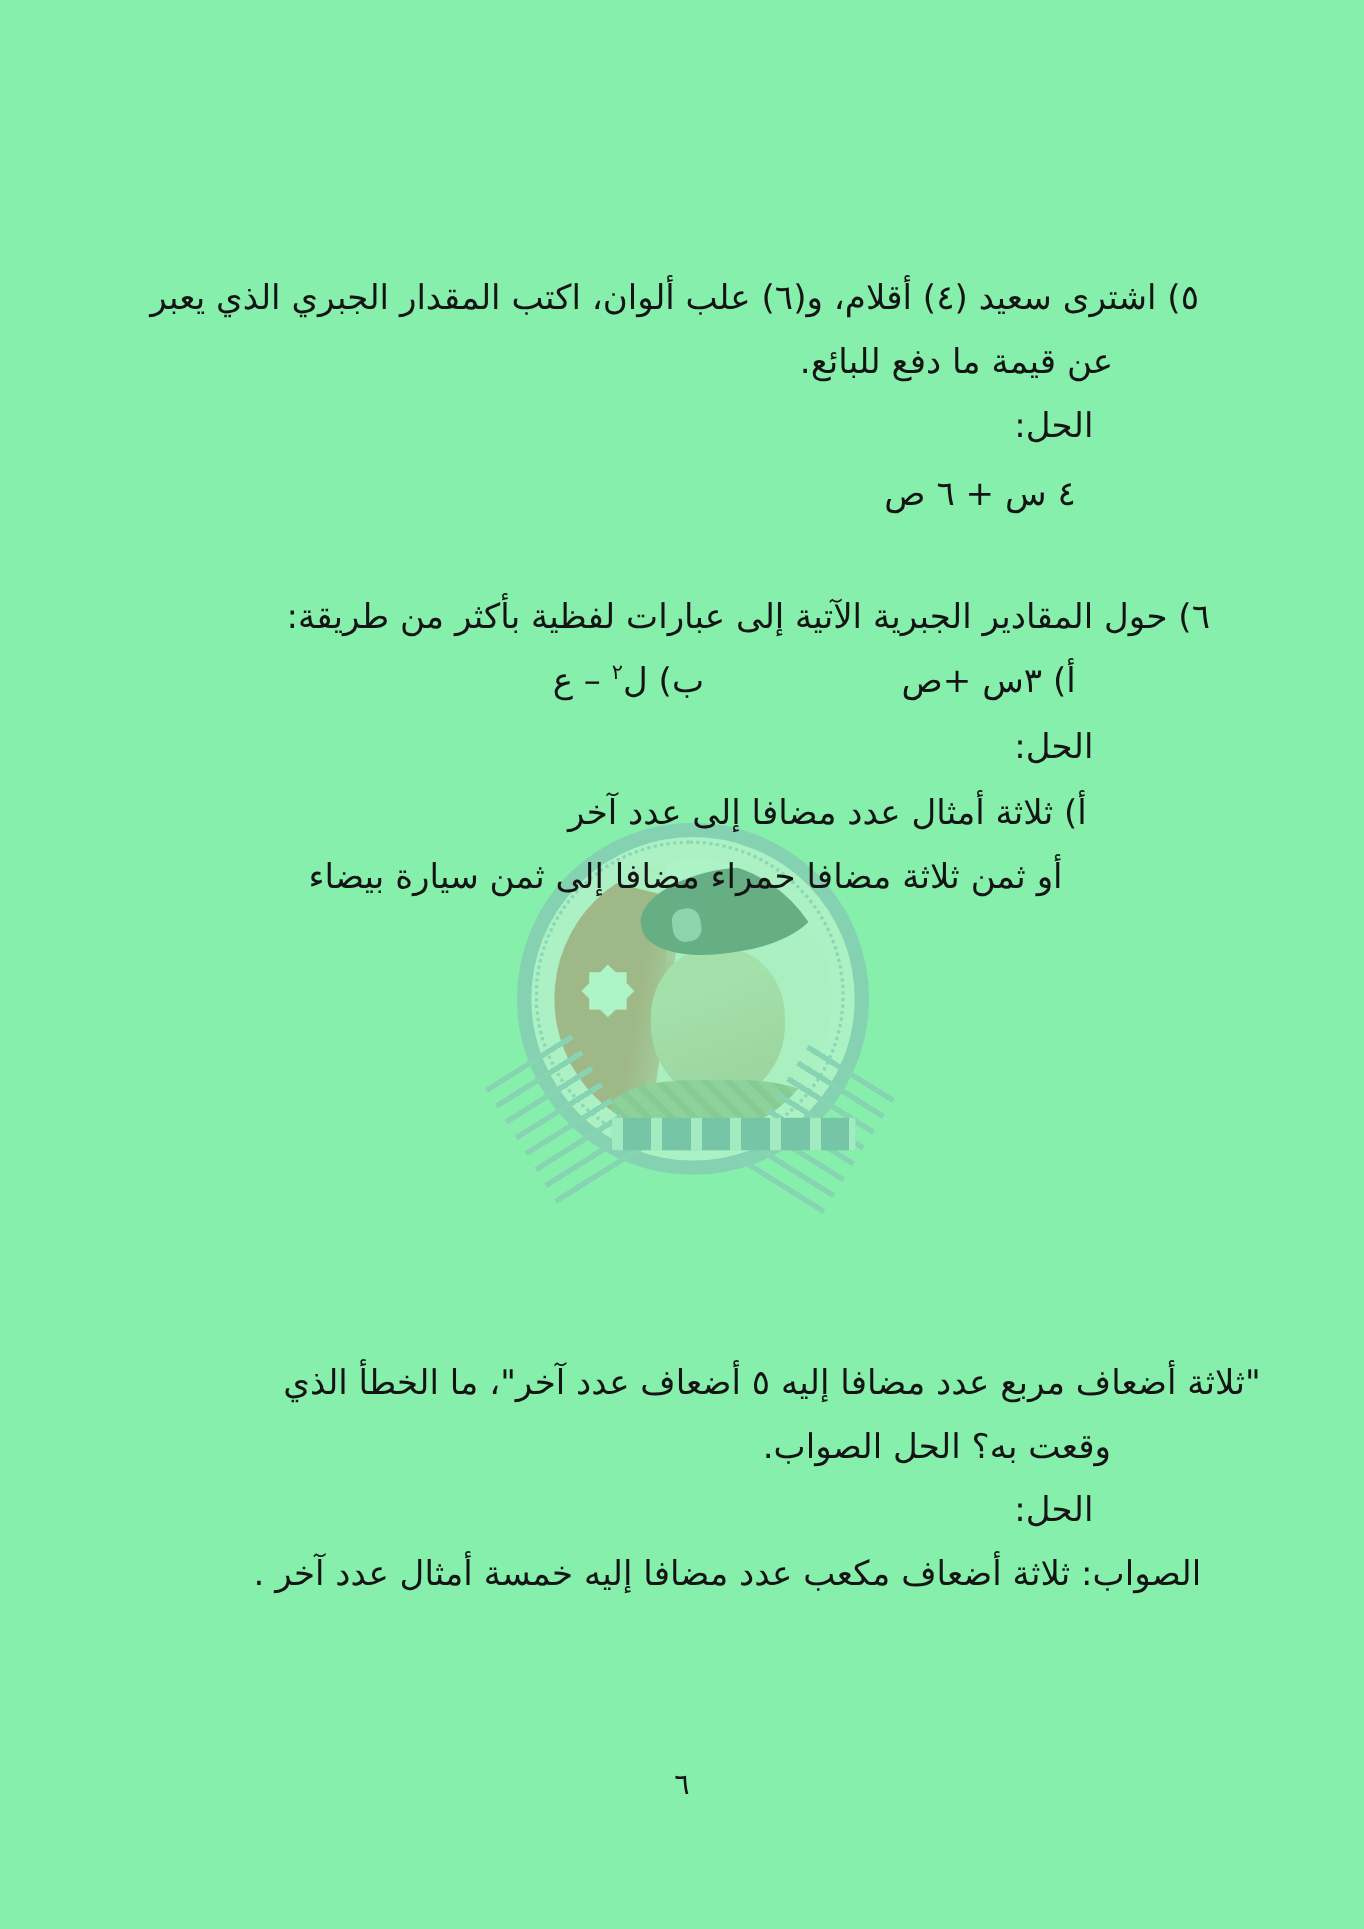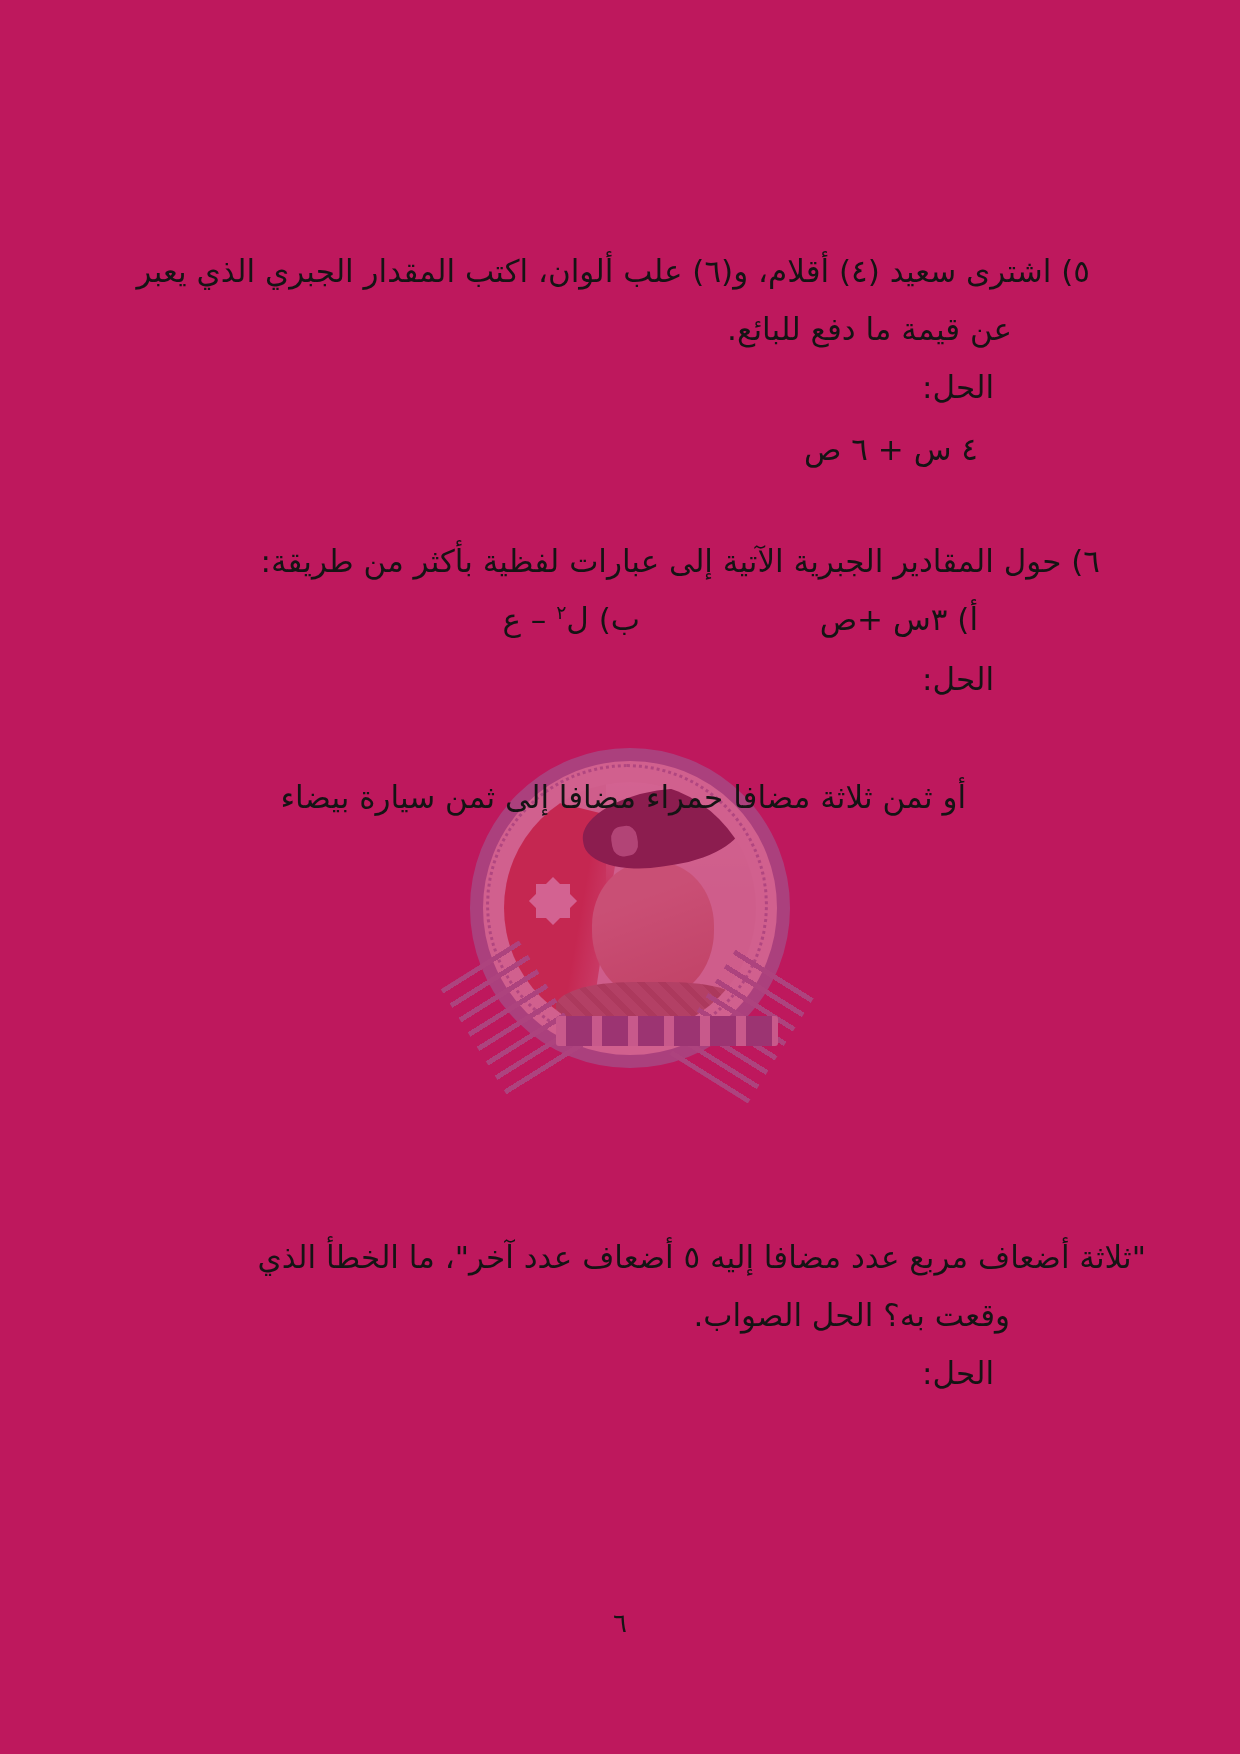--- a/index.html
+++ b/index.html
@@ -1,19 +1,19 @@
 <!DOCTYPE html>
 <html dir="rtl" lang="ar"><head>
 <meta charset="utf-8">
 <style>
   html,body { margin:0; padding:0; background:#ffffff; }
   .page {
     position:relative;
     width:1240px; height:1754px;
-    background:#be185d;
+    background:#86efac;
     font-family:"DejaVu Sans", sans-serif;
     color:#141414;
     direction:rtl;
     overflow:hidden;
   }
   .line {
     position:absolute;
     font-size:31px;
     line-height:42px;
     white-space:nowrap;
@@ -139,21 +139,23 @@
 
   <div class="line" style="top:250px; right:150px">٥) اشترى سعيد (٤) أقلام، و(٦) علب ألوان، اكتب المقدار الجبري الذي يعبر</div>
   <div class="line" style="top:308px; right:228px">عن قيمة ما دفع للبائع.</div>
   <div class="line" style="top:366px; right:246px">الحل:</div>
   <div class="line" style="top:428px; right:262px">٤ س + ٦ ص</div>
 
   <div class="line" style="top:540px; right:140px">٦) حول المقادير الجبرية الآتية إلى عبارات لفظية بأكثر من طريقة:</div>
   <div class="line" style="top:598px; right:262px">أ)  ٣س +ص</div>
   <div class="line" style="top:598px; right:600px"><span>ب)  ل</span><sup>٢</sup><span> – ع</span></div>
   <div class="line" style="top:658px; right:246px">الحل:</div>
+  <div class="line" style="top:718px; right:252px">أ)  ثلاثة أمثال عدد مضافا إلى عدد آخر</div>
   <div class="line" style="top:776px; right:274px">أو ثمن ثلاثة مضافا حمراء مضافا إلى ثمن سيارة بيضاء</div>
 
   <div class="line" style="top:1236px; right:94px">"ثلاثة أضعاف مربع عدد مضافا إليه ٥ أضعاف عدد آخر"، ما الخطأ الذي</div>
   <div class="line" style="top:1294px; right:230px">وقعت به؟ الحل الصواب.</div>
   <div class="line" style="top:1352px; right:246px">الحل:</div>
+  <div class="line" style="top:1410px; right:148px">الصواب: ثلاثة أضعاف مكعب عدد مضافا إليه خمسة أمثال عدد آخر .</div>
 
   <div class="page-number" style="top:1608px">٦</div>
 
 </div>
 
 </body></html>

